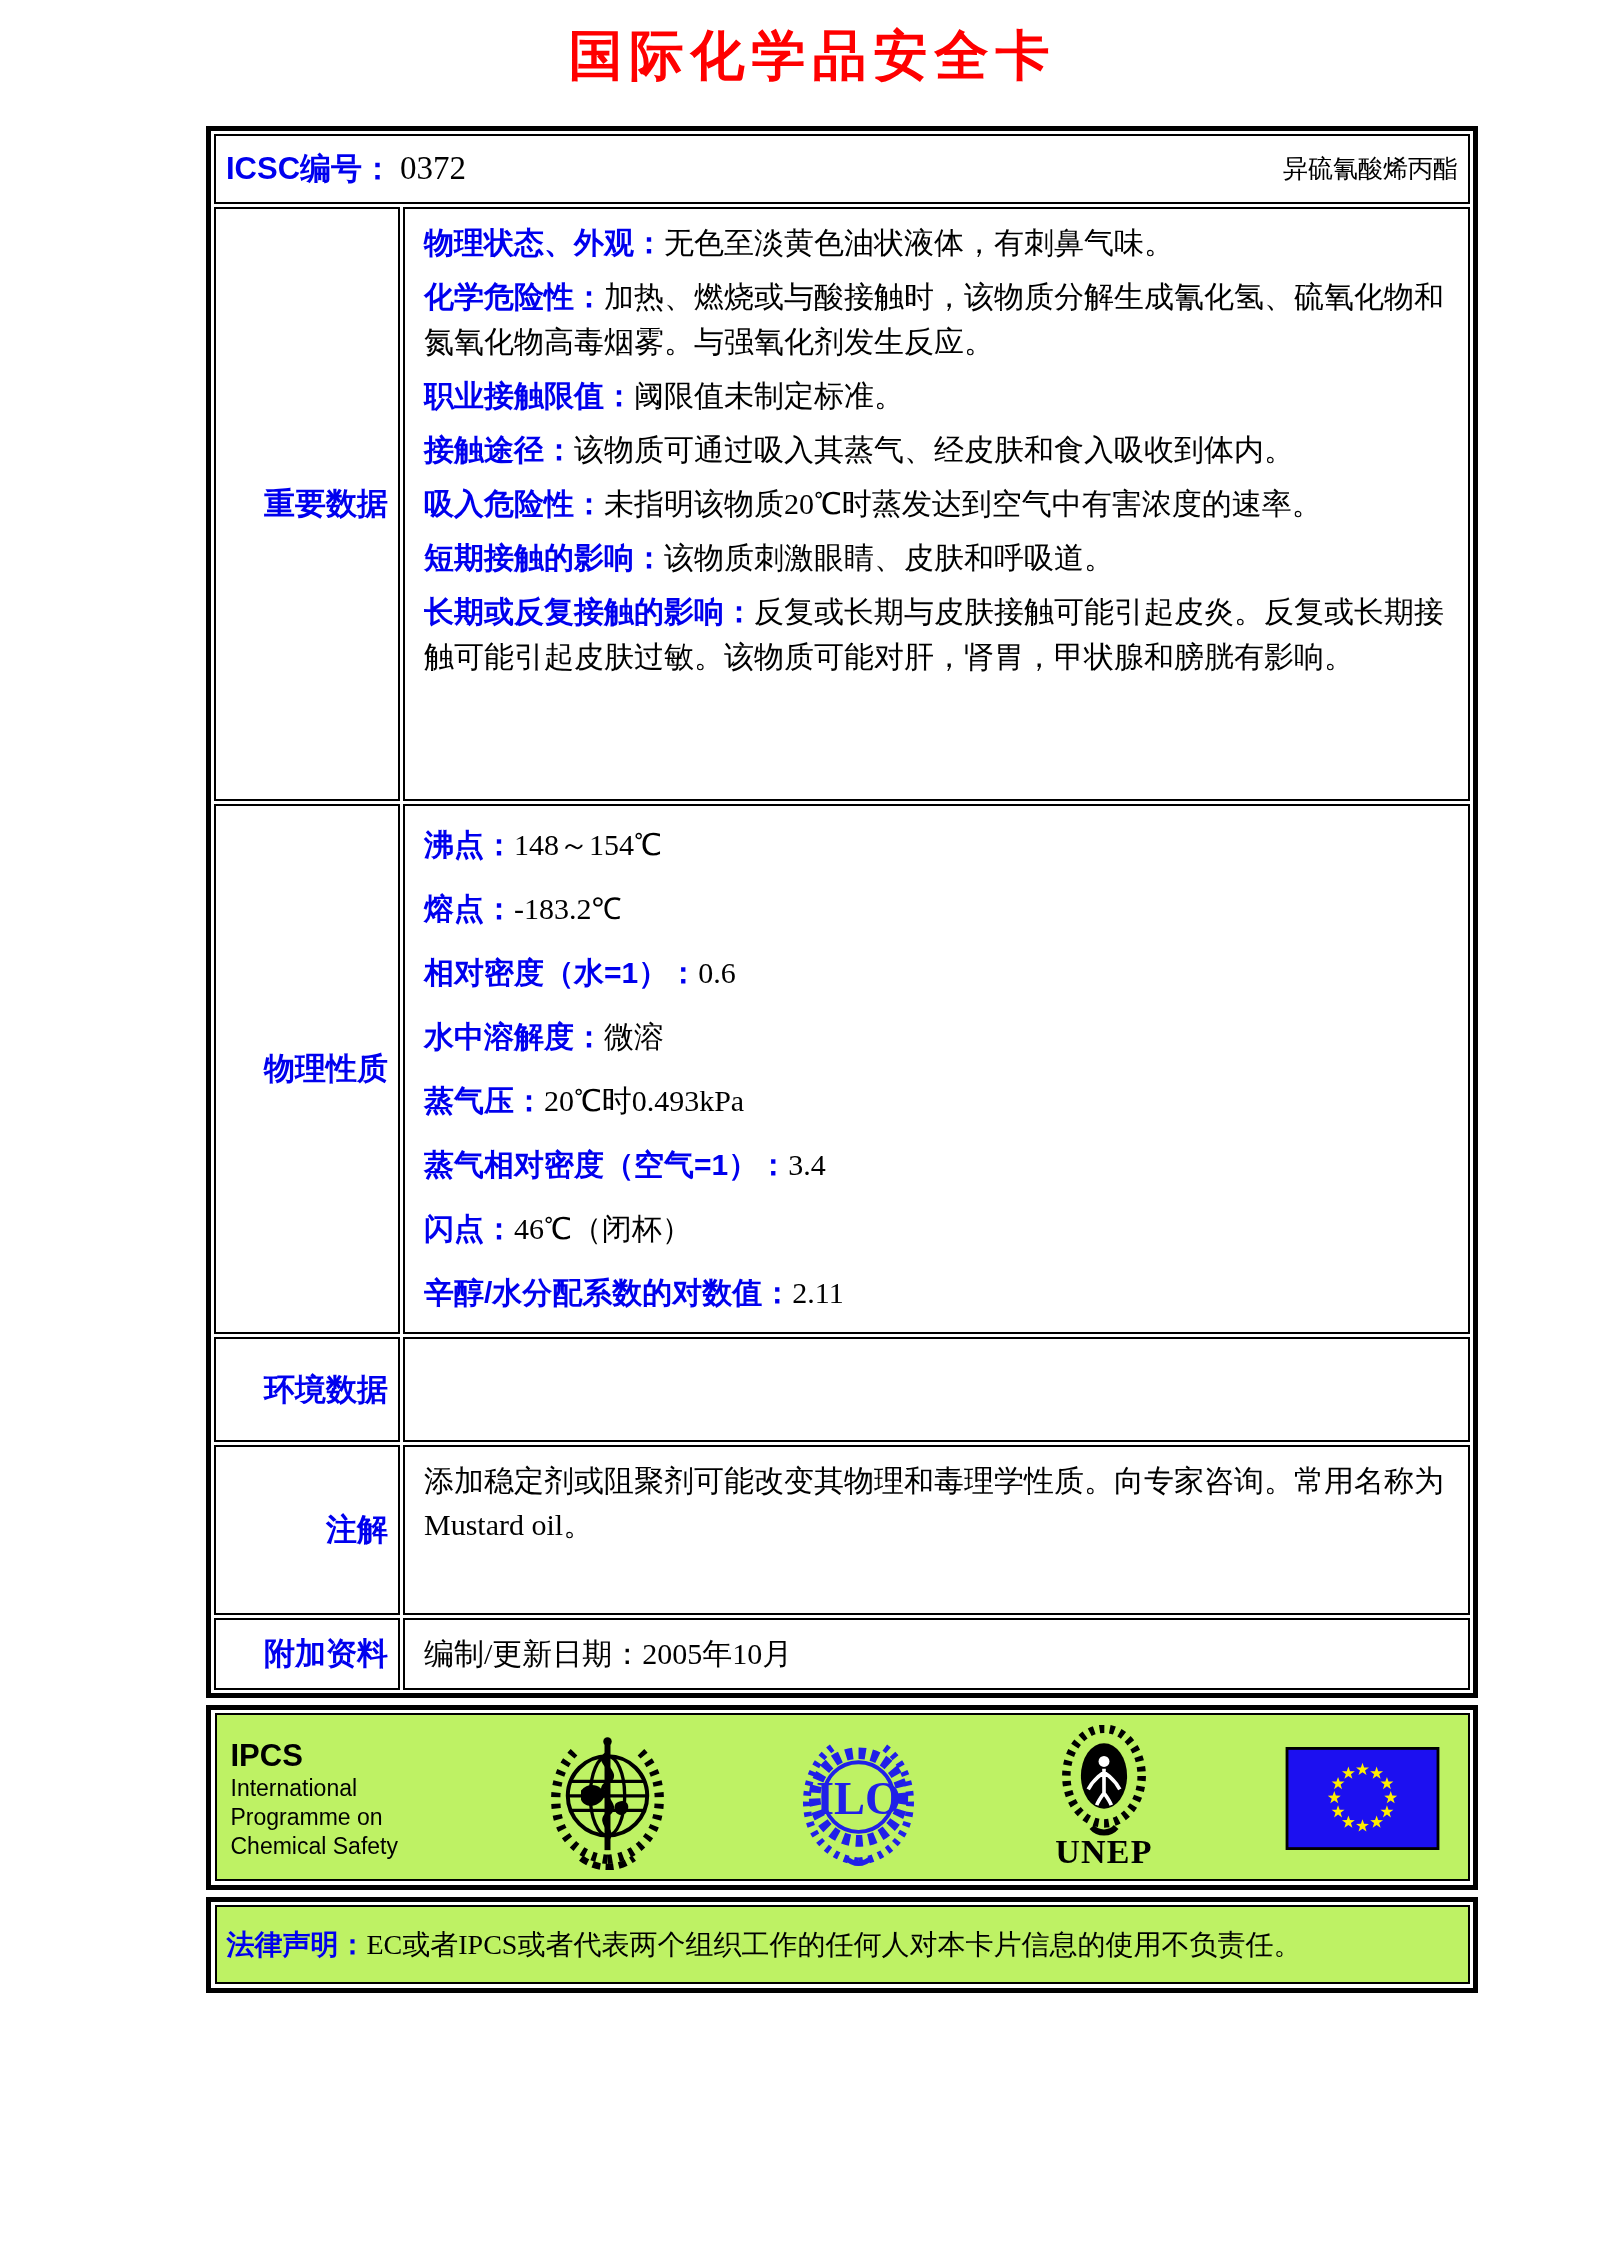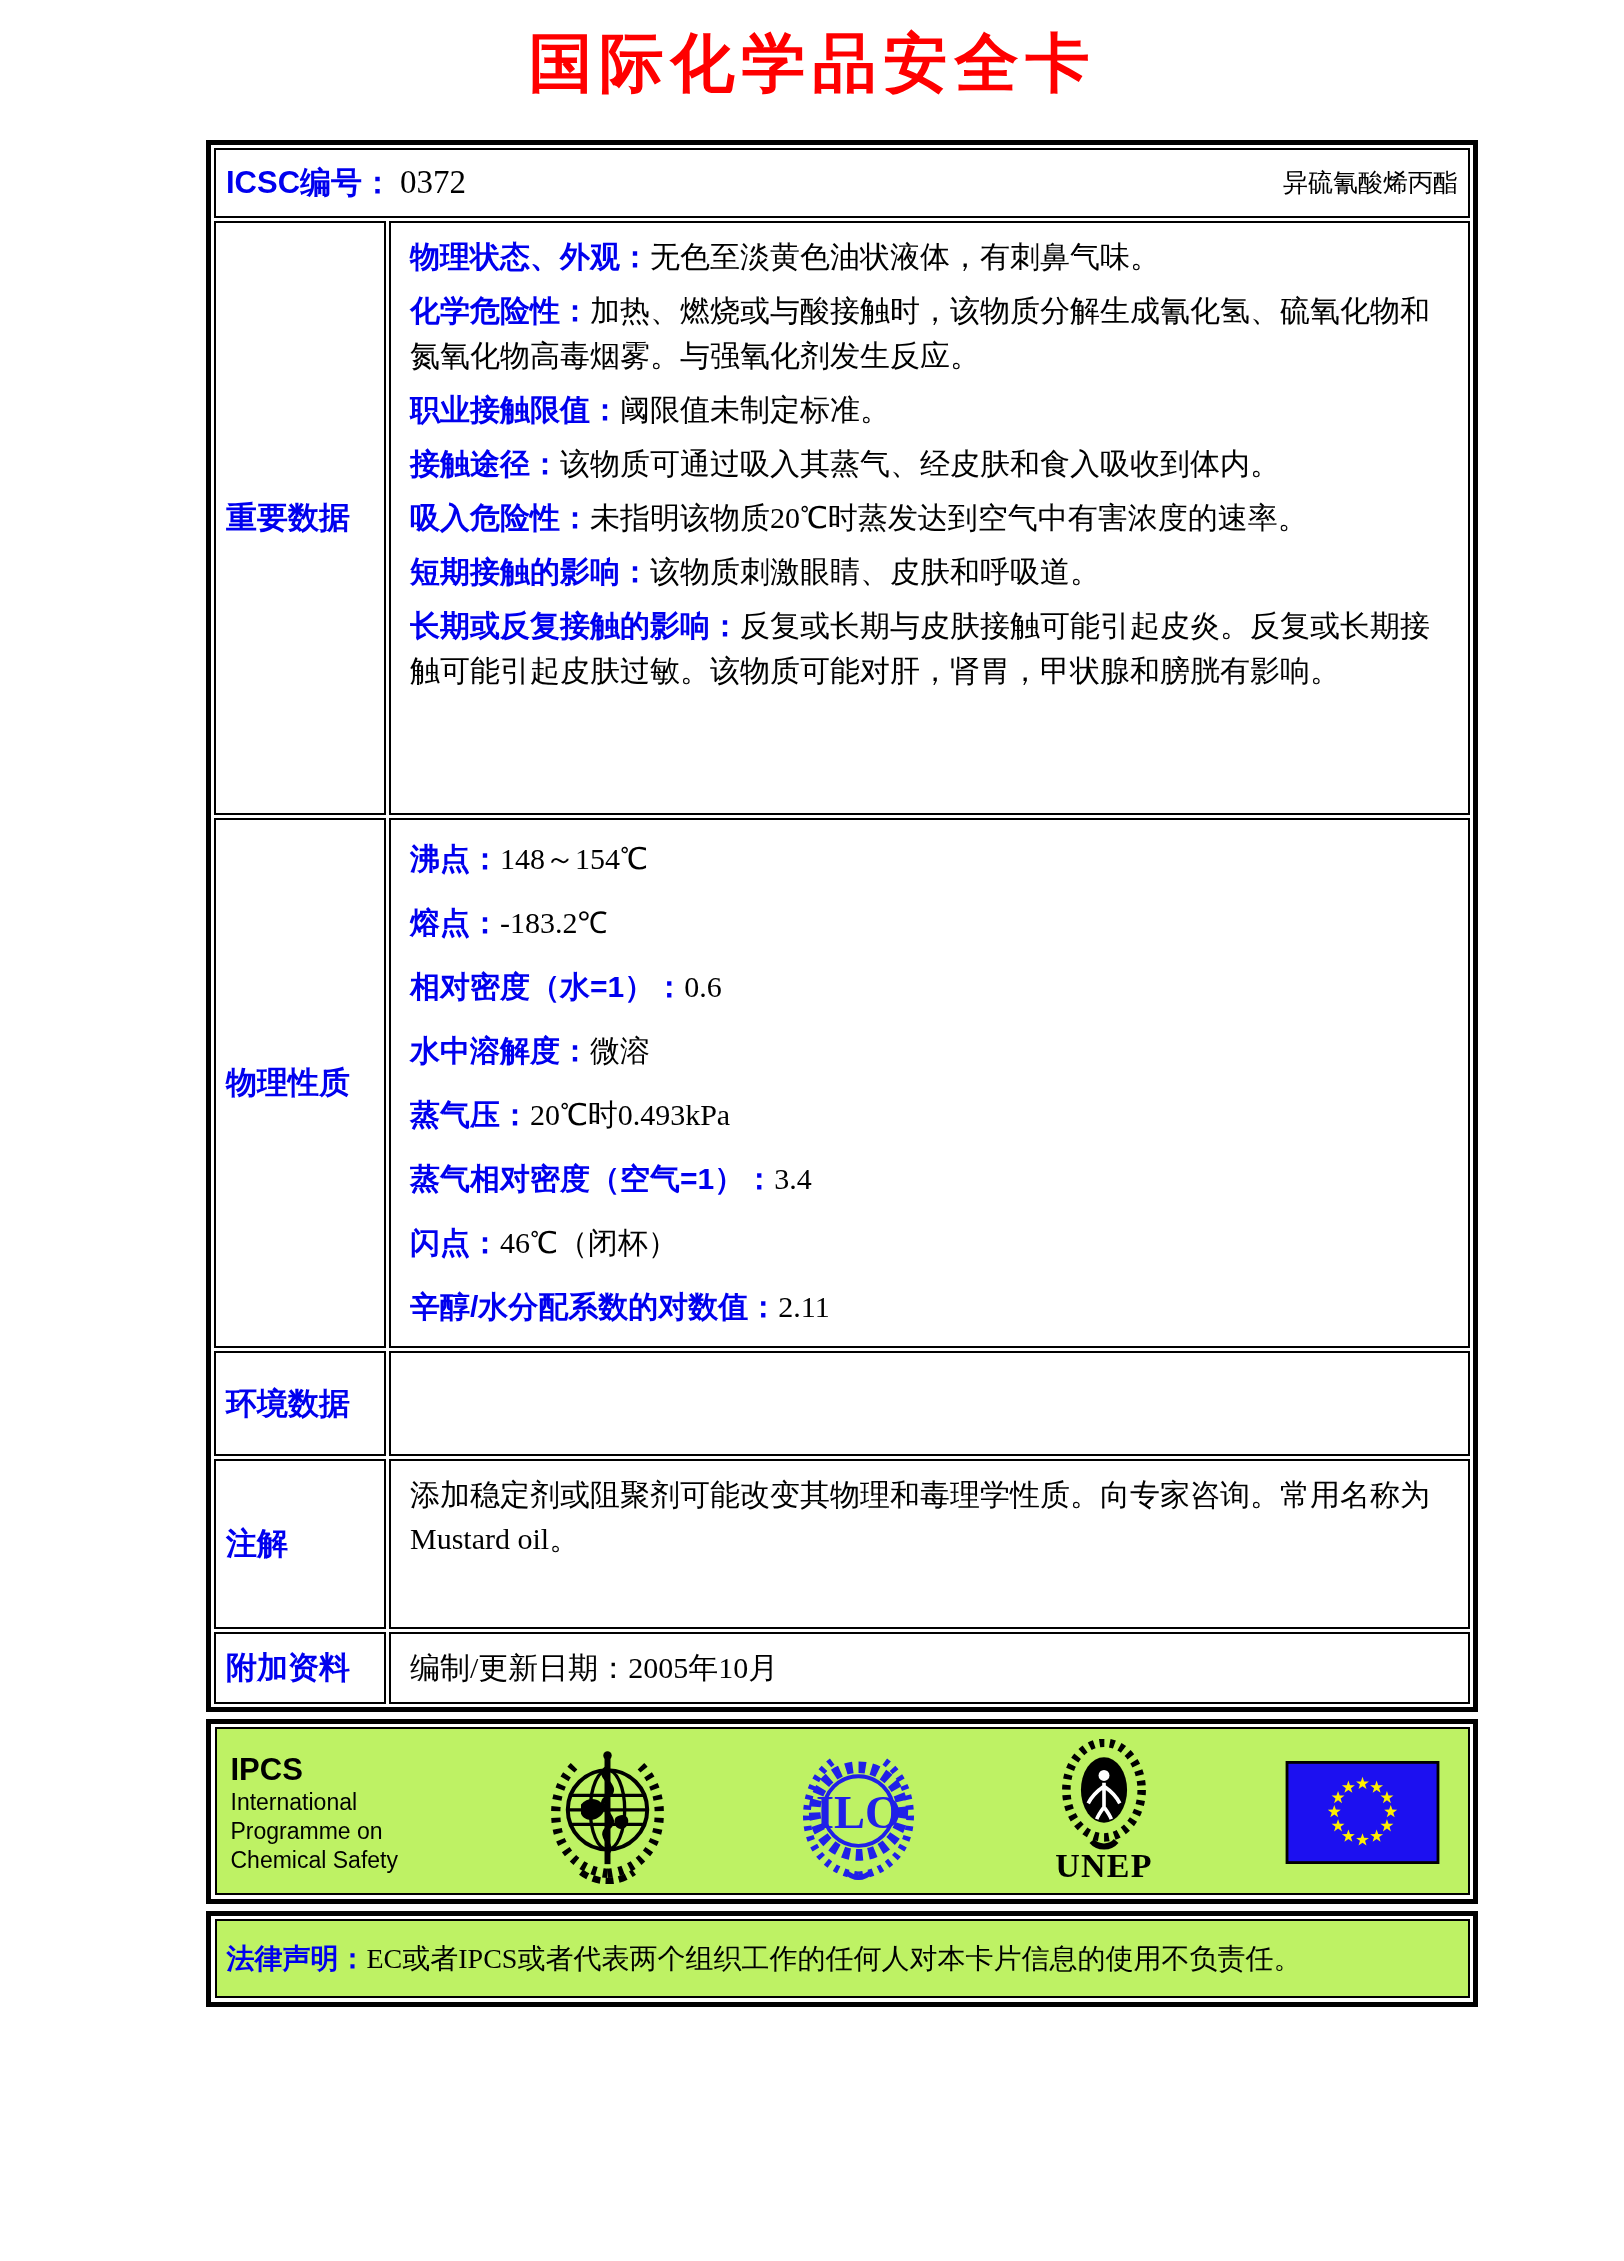--- a/index.html
+++ b/index.html
@@ -6,21 +6,21 @@
   html, body { margin: 0; padding: 0; }
   body {
     width: 1625px; height: 2261px;
     background: #ffffff;
     font-family: "Liberation Serif", serif;
     overflow: hidden;
   }
   .page-title {
     margin-top: 20px;
     text-align: center;
-    font-size: 64px;
+    font-size: 54px;
     font-weight: bold;
     letter-spacing: 7px;
     color: #ff0000;
     font-family: "Liberation Serif", serif;
   }
   .doc {
     width: 1272px;
     margin: 33px 0 0 206px;
     border-radius: 27px;
   }
@@ -34,22 +34,22 @@
   }
   td.cell { border: 2.1px solid #000; padding: 2.8px 10px; background: #fff; }
   .r-header  .cell { height: 65px; }
   .r-important .cell { height: 594px; }
   .r-physical  .cell { height: 493px; }
   .r-environment .cell { height: 105px; }
   .r-notes .cell { height: 170px; }
   .r-additional .cell { height: 45px; }
 
   .label-cell {
-    width: 172px;
-    text-align: left;
+    width: 186px;
+    text-align: right;
     vertical-align: middle;
     color: #0000ee;
     font-family: "Liberation Sans", sans-serif;
     font-weight: bold;
     font-size: 31px;
   }
   .content-cell {
     vertical-align: top;
     font-size: 30px;
     color: #000;

